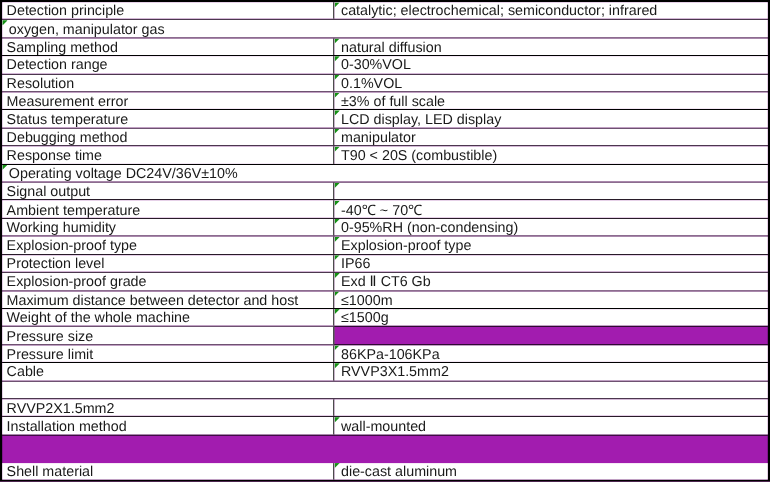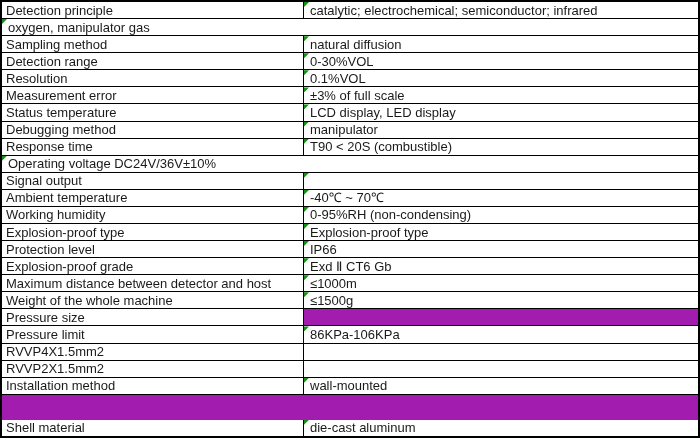--- a/index.html
+++ b/index.html
@@ -189,22 +189,28 @@
       <div class="cell label-cell">
         <span>Pressure limit</span>
       </div>
       <div class="cell value-cell">
         <div class="error-indicator" style="background: rgb(20, 145, 20);"></div>
         <span>86KPa-106KPa</span>
       </div>
     </div>
     <div class="spec-row">
       <div class="cell label-cell">
-        <span>RVVP4X1.5mm2</span>
-      </div>
+        <span>Cable</span>
+      </div>
+      <div class="cell value-cell">
+        <div class="error-indicator" style="background: rgb(20, 145, 20);"></div>
+        <span>RVVP3X1.5mm2</span>
+      </div>
+    </div>
+    <div class="spec-row">
       <div class="cell value-cell">
         <span></span>
       </div>
     </div>
     <div class="spec-row">
       <div class="cell label-cell">
         <span>RVVP2X1.5mm2</span>
       </div>
       <div class="cell value-cell">
         <span></span>

